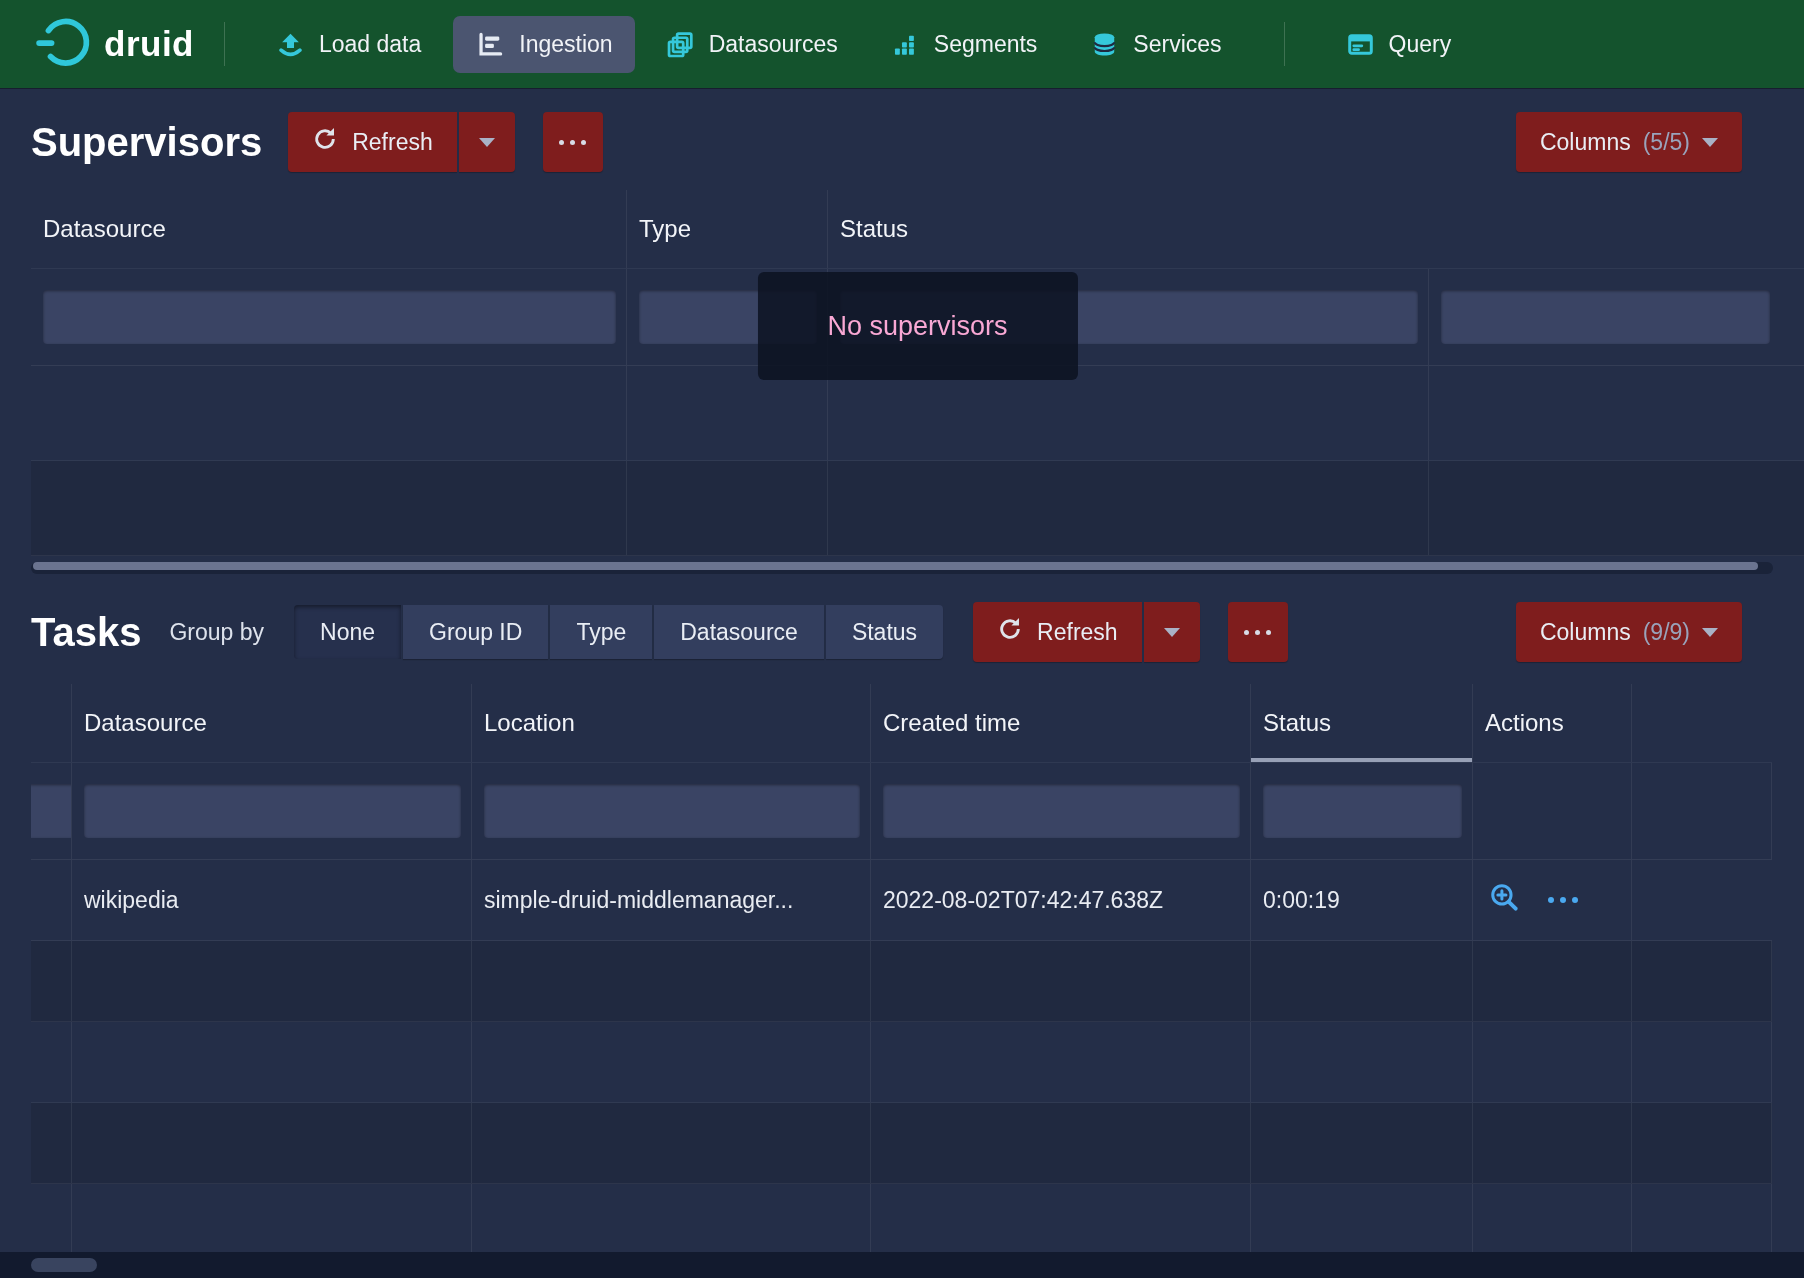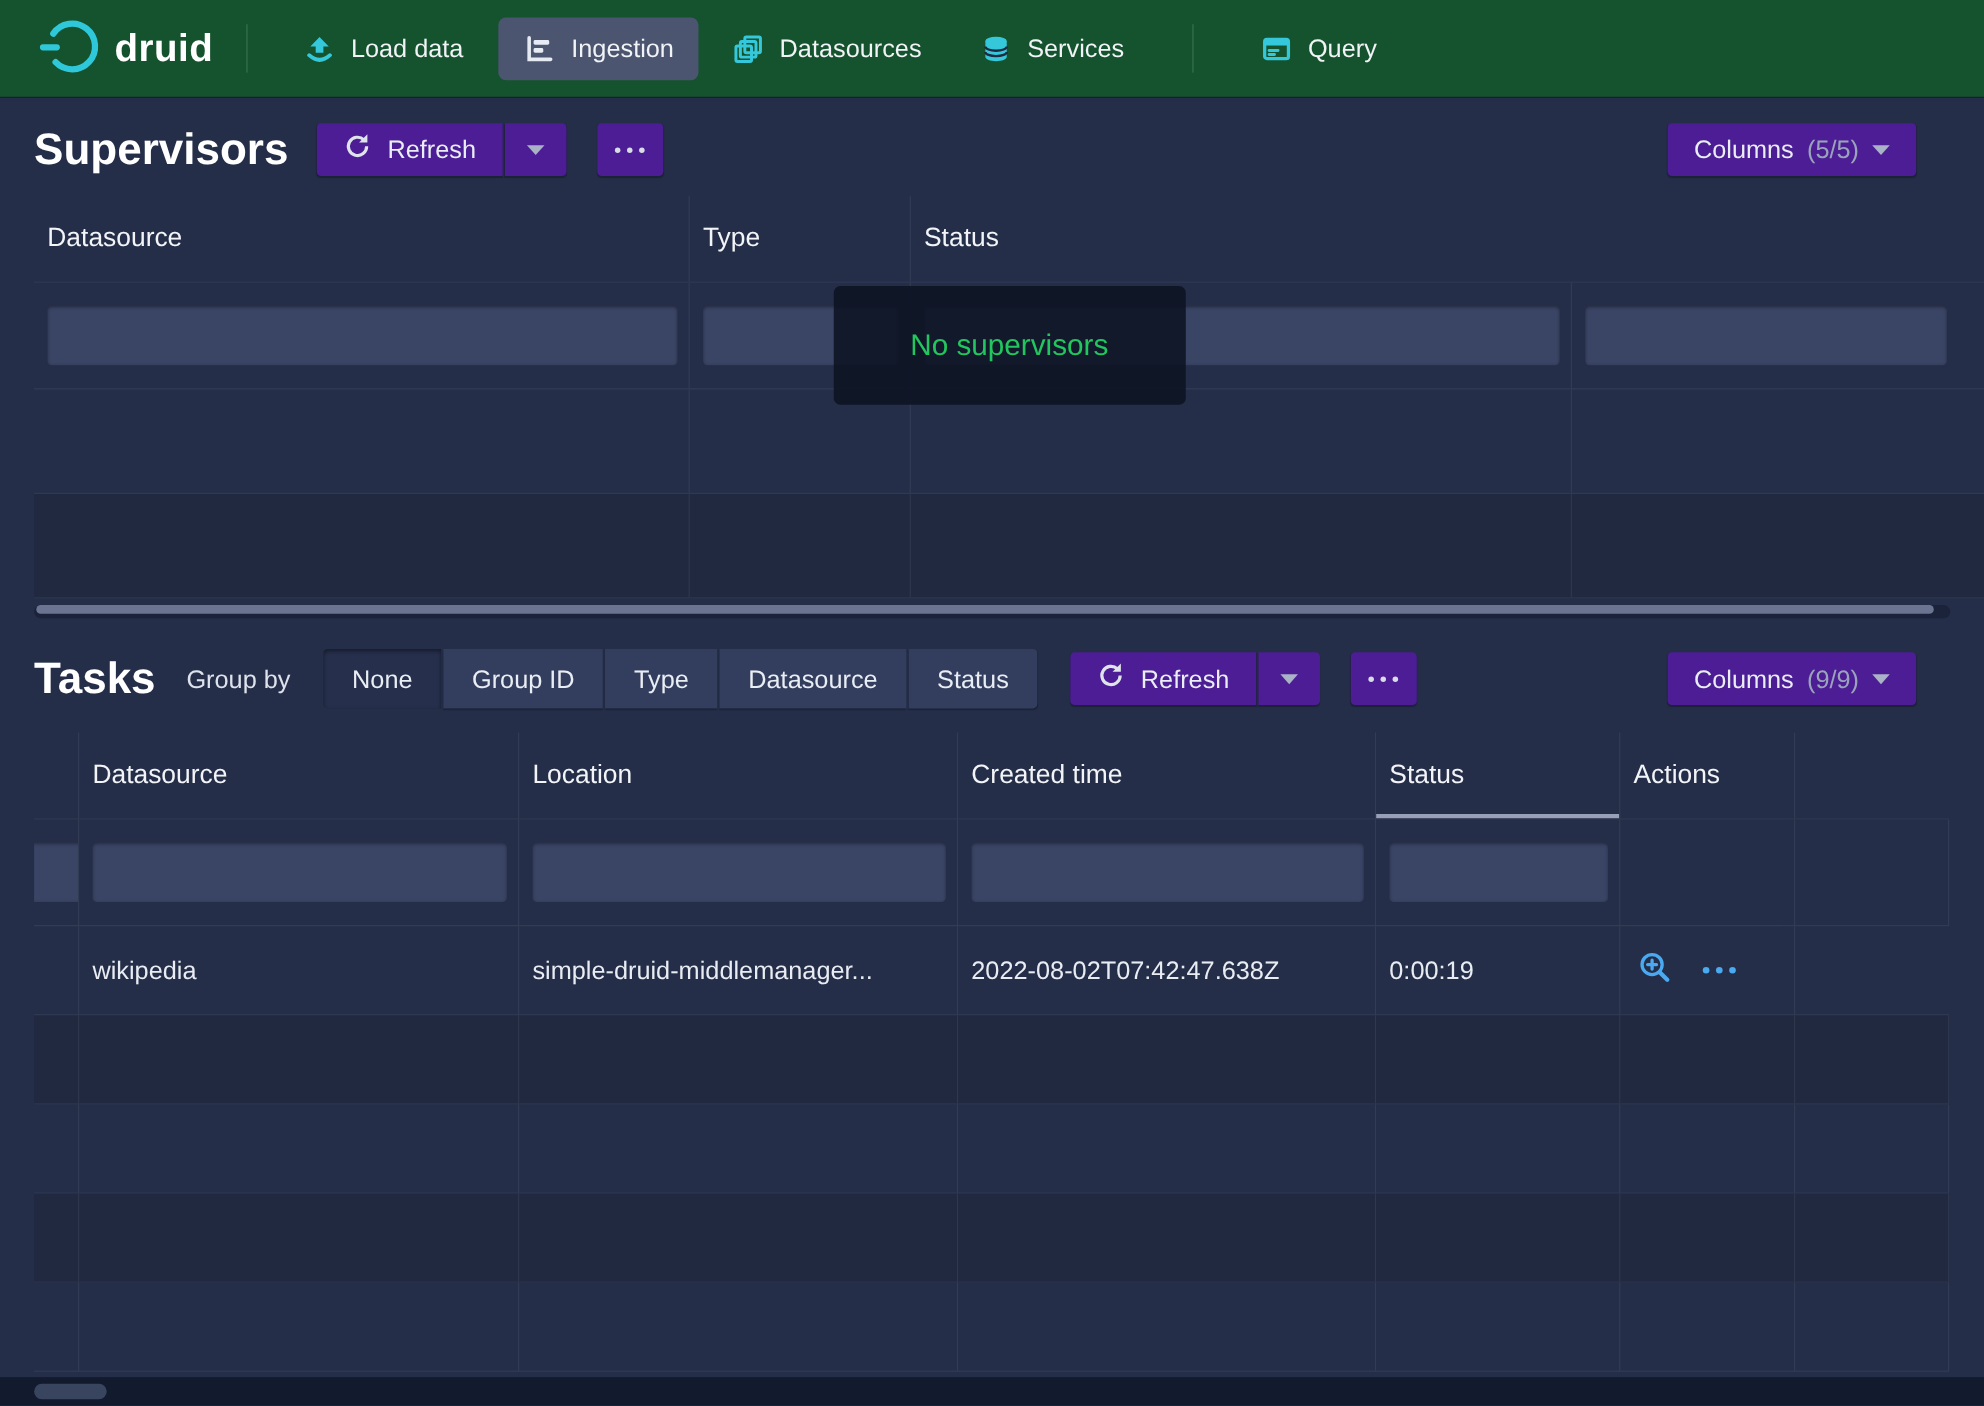--- a/index.html
+++ b/index.html
@@ -28,21 +28,21 @@
   .nav-item svg{display:block;}
 
   
   .section-bar{
     display:flex;align-items:center;padding:24px 31px 18px 31px;gap:0;
   }
   .section-bar h1{
     margin:0 26px 0 0;font-size:40px;font-weight:700;color:#ffffff;line-height:1;
   }
   .btn{
-    background:#4c1d95;border:none;color:#e9edf4;font-size:23px;height:48px;
+    background:#7f1d1d;border:none;color:#e9edf4;font-size:23px;height:60px;
     display:inline-flex;align-items:center;justify-content:center;border-radius:4px;
     font-family:inherit;cursor:pointer;box-shadow:0 1px 1px rgba(0,0,0,0.25);
     padding:0 24px;gap:14px;
   }
   .btn-group{display:inline-flex;gap:2px;}
   .btn-group .btn:first-child{border-top-right-radius:0;border-bottom-right-radius:0;}
   .btn-group .btn:last-child{border-top-left-radius:0;border-bottom-left-radius:0;padding:0;width:56px;}
   .more-btn{margin-left:28px;width:60px;padding:0;}
   .columns-btn{margin-left:auto;margin-right:31px;gap:12px;}
   .columns-btn .dim{color:#9aa3bb;}
@@ -82,21 +82,21 @@
   .task-erow{height:80px;}
   .erow.alt{background:rgba(0,0,0,0.10);}
   .drow{height:80px;border-bottom:1px solid rgba(255,255,255,0.07);}
   .drow .cell{font-size:23px;color:#e9ecf2;}
   .hrow .cell.sorted::after{
     content:"";position:absolute;left:0;right:0;bottom:0;height:4px;background:#97a0b6;
   }
   .empty-overlay{
     position:absolute;top:82px;left:50%;transform:translateX(-50%);
     background:rgba(12,18,33,0.85);border-radius:6px;padding:0 70px;height:108px;
-    display:flex;align-items:center;font-size:27px;color:#22c55e;white-space:nowrap;
+    display:flex;align-items:center;font-size:27px;color:#f9a8d4;white-space:nowrap;
   }
   .status-dot{width:13px;height:13px;border-radius:50%;background:#46c43c;margin-right:12px;flex:none;}
   .actions-cell{gap:26px;padding-left:16px;}
   .clip-input{width:70px !important;margin-left:-34px;flex:none;}
 
   
   .hscroll{margin:6px 31px 4px 31px;height:12px;background:#1a2339;border-radius:6px;}
   .hscroll-thumb{height:8px;margin:2px;width:99%;background:#6b7490;border-radius:4px;}
   .bottom-scroll{position:absolute;left:0;right:0;bottom:0;height:26px;background:#121a2e;}
   .bottom-scroll .thumb{position:absolute;left:31px;top:6px;width:66px;height:14px;border-radius:7px;background:#39445f;}
@@ -146,20 +146,33 @@
         <span>
           <svg width="27" height="27" viewBox="0 0 20 20" fill="none">
             <rect x="7.5" y="2" width="10.5" height="10.5" rx="1" stroke="#35c8da" stroke-width="2"></rect>
             <rect x="4.5" y="5" width="10.5" height="10.5" rx="1" stroke="#35c8da" stroke-width="2"></rect>
             <rect x="1.5" y="8" width="10.5" height="10.5" rx="1" stroke="#35c8da" stroke-width="2"></rect>
           </svg>
         </span>
         <span>Datasources</span>
       </a>
 
+      <a class="nav-item">
+        <span>
+          <svg width="27" height="27" viewBox="0 0 20 20" fill="#35c8da">
+            <rect x="2.2" y="13" width="3.6" height="4.6" rx="0.6"></rect>
+            <rect x="7.4" y="8.4" width="3.6" height="3.8" rx="0.6"></rect>
+            <rect x="7.4" y="13" width="3.6" height="4.6" rx="0.6"></rect>
+            <rect x="12.6" y="3.6" width="3.6" height="3.8" rx="0.6"></rect>
+            <rect x="12.6" y="8.4" width="3.6" height="3.8" rx="0.6"></rect>
+            <rect x="12.6" y="13" width="3.6" height="4.6" rx="0.6"></rect>
+          </svg>
+        </span>
+        <span>Segments</span>
+      </a>
 
       <a class="nav-item">
         <span>
           <svg width="27" height="27" viewBox="0 0 20 20">
             <ellipse cx="10" cy="4.6" rx="7.2" ry="2.8" fill="#35c8da"></ellipse>
             <path d="M2.8 4.6 v10.8 c0 1.55 3.22 2.8 7.2 2.8 s7.2 -1.25 7.2 -2.8 V4.6 z" fill="#35c8da"></path>
             <path d="M2.8 8.4 c0 1.55 3.22 2.8 7.2 2.8 s7.2 -1.25 7.2 -2.8" stroke="#1f2940" stroke-width="1.6" fill="none"></path>
             <path d="M2.8 12.0 c0 1.55 3.22 2.8 7.2 2.8 s7.2 -1.25 7.2 -2.8" stroke="#1f2940" stroke-width="1.6" fill="none"></path>
           </svg>
         </span>

